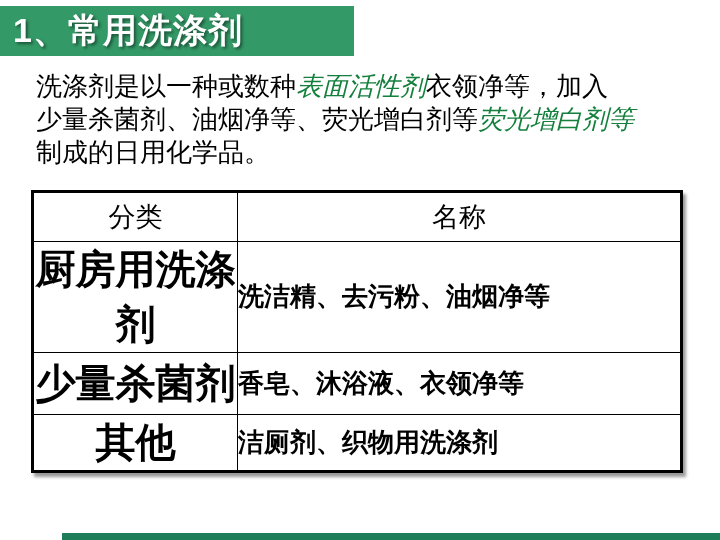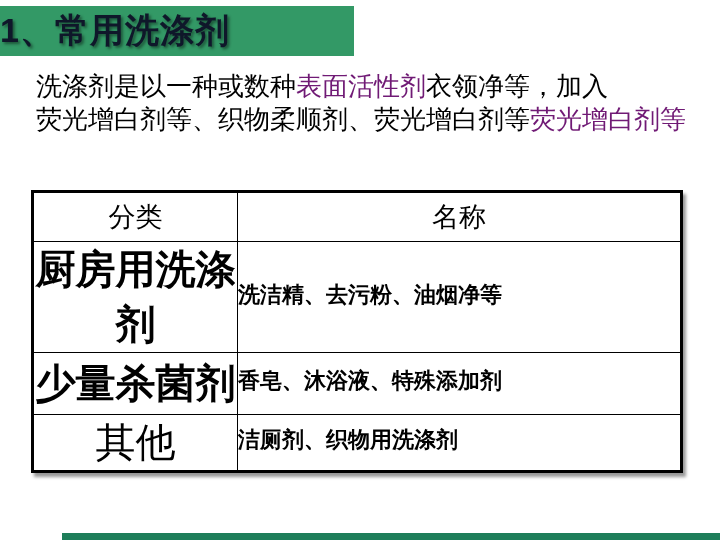--- a/index.html
+++ b/index.html
@@ -6,44 +6,44 @@
   .slide{
     position:relative;width:720px;height:540px;background:#ffffff;overflow:hidden;
     font-family:"Liberation Sans","DejaVu Sans",sans-serif;color:#000;
   }
   
   .banner{
     position:absolute;left:0;top:6px;width:354px;height:50px;
     background:#339966;display:flex;align-items:center;
   }
   .banner .title-text{
-    color:#0f172a;font-size:34px;font-weight:bold;padding-left:0;
+    color:#ffffff;font-size:34px;font-weight:bold;padding-left:13px;
     letter-spacing:1px;text-shadow:2px 2px 3px rgba(0,0,0,0.45);white-space:nowrap;
   }
   
   .intro{
     position:absolute;left:36px;top:70px;width:668px;
     font-size:26px;line-height:33px;
   }
   .intro-line{white-space:nowrap;}
-  .hl{color:#701a75;}
+  .hl{color:#15803d;font-style:italic;}
   
   table.det{
     position:absolute;left:31px;top:190px;width:652px;
     border-collapse:collapse;table-layout:fixed;
     border:3px solid #000;
     box-shadow:3px 4px 3px rgba(0,0,0,0.40);
     background:#fff;
   }
   table.det col.c1{width:205px;}
   table.det th,table.det td{border:1.5px solid #000;vertical-align:middle;padding:0;}
   table.det th{font-size:27px;font-weight:normal;text-align:center;}
   td.cat{font-size:40px;font-weight:bold;text-align:center;letter-spacing:0;}
-  td.cat.norm{font-weight:normal;}
-  td.names{font-size:22px;font-weight:bold;text-align:left;padding-left:38px;line-height:1.3;font-family:Liberation Mono, monospace;}
+  td.cat.norm{font-weight:bold;}
+  td.names{font-size:26px;font-weight:bold;text-align:left;padding-left:38px;line-height:1.3;}
   td.names .nline{display:block;}
   tr.hrow{height:50px;}
   tr.r0{height:60px;}
   tr.r1{height:75px;}
   tr.r2{height:62px;}
   tr.r3{height:57px;}
   
   .bottom-bar{
     position:absolute;left:62px;bottom:0;width:658px;height:7px;background:#1E7E5A;
   }
@@ -55,21 +55,24 @@
 
   <div class="banner">
     <span class="title-text">1、常用洗涤剂</span>
   </div>
 
   <div class="intro">
     <div class="intro-line">
       <span>洗涤剂是以一种或数种</span><span class="hl">表面活性剂</span><span>衣领净等，加入</span>
     </div>
     <div class="intro-line">
-      <span>荧光增白剂等、织物柔顺剂、荧光增白剂等</span><span class="hl">荧光增白剂等</span><span></span>
+      <span>少量杀菌剂、油烟净等、荧光增白剂等</span><span class="hl">荧光增白剂等</span><span></span>
+    </div>
+    <div class="intro-line">
+      <span>制成的日用化学品。</span><span class="hl"></span><span></span>
     </div>
   </div>
 
   <table class="det">
     <colgroup>
         <col class="c1">
         <col class="c2">
       </colgroup>
     <tbody>
       <tr class="hrow">
@@ -78,21 +81,21 @@
       </tr>
       <tr class="r0">
         <td class="cat">厨房用洗涤剂</td>
         <td class="names">
           <span class="nline">洗洁精、去污粉、油烟净等</span>
         </td>
       </tr>
       <tr class="r2">
         <td class="cat">少量杀菌剂</td>
         <td class="names">
-          <span class="nline">香皂、沐浴液、特殊添加剂</span>
+          <span class="nline">香皂、沐浴液、衣领净等</span>
         </td>
       </tr>
       <tr class="r3">
         <td class="cat norm">其他</td>
         <td class="names">
           <span class="nline">洁厕剂、织物用洗涤剂</span>
         </td>
       </tr>
     </tbody>
   </table>

